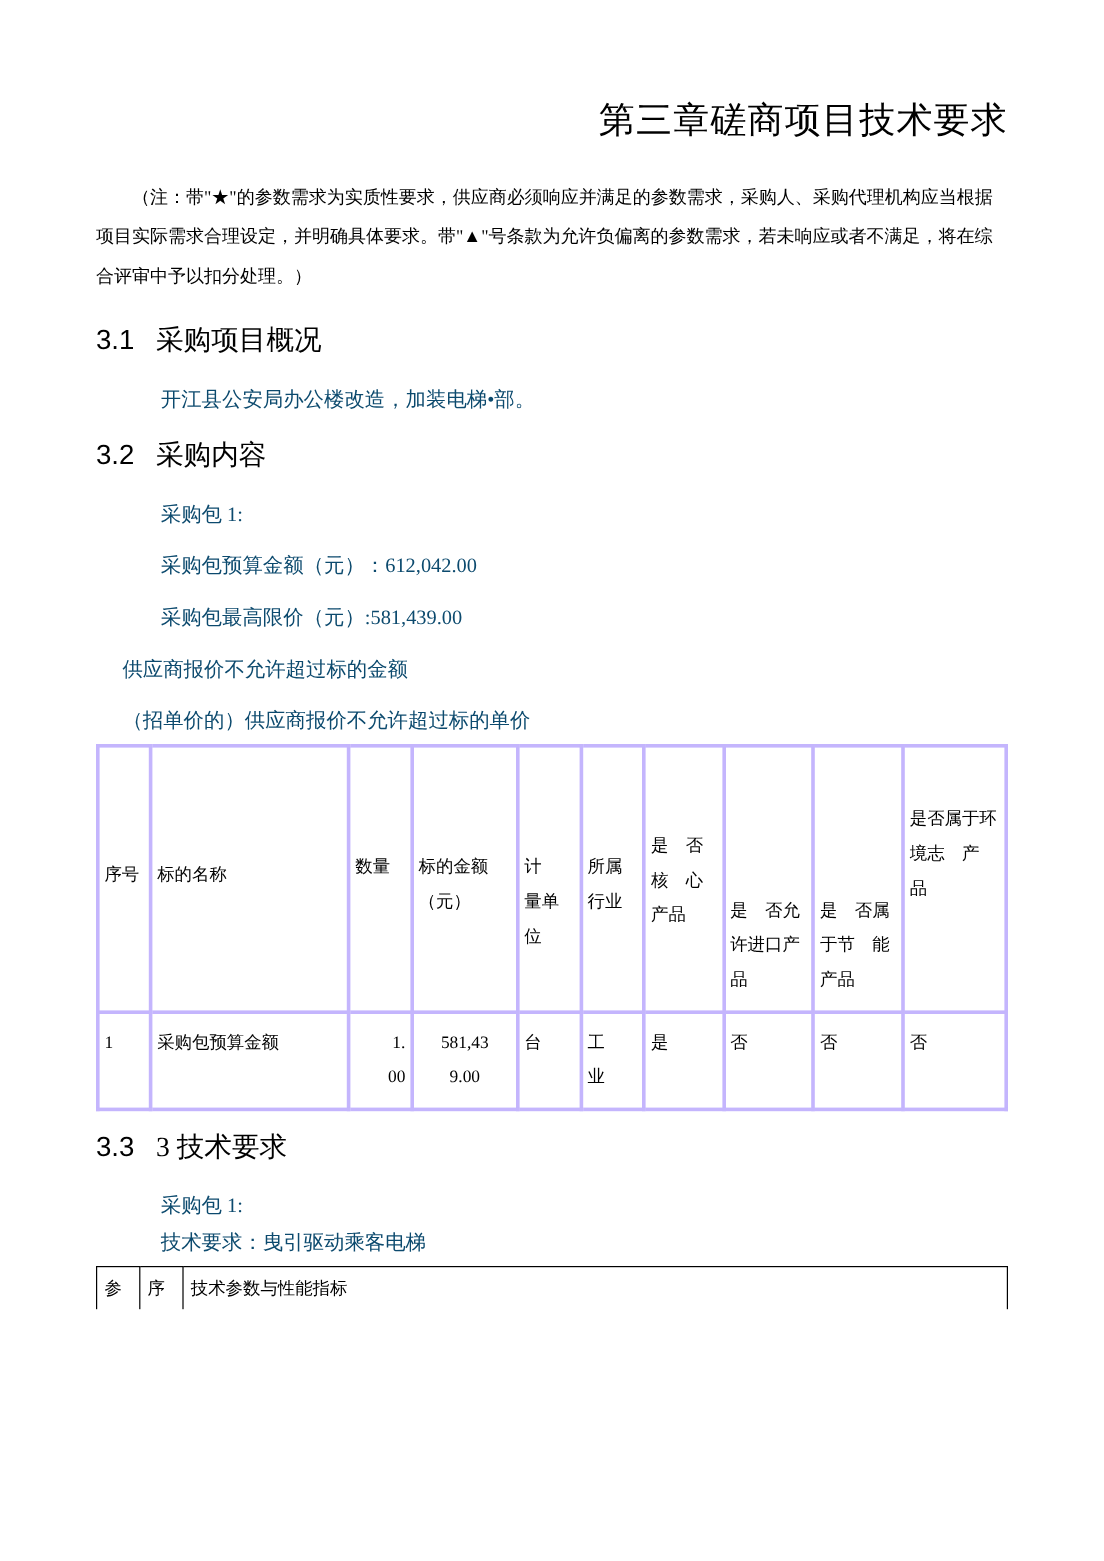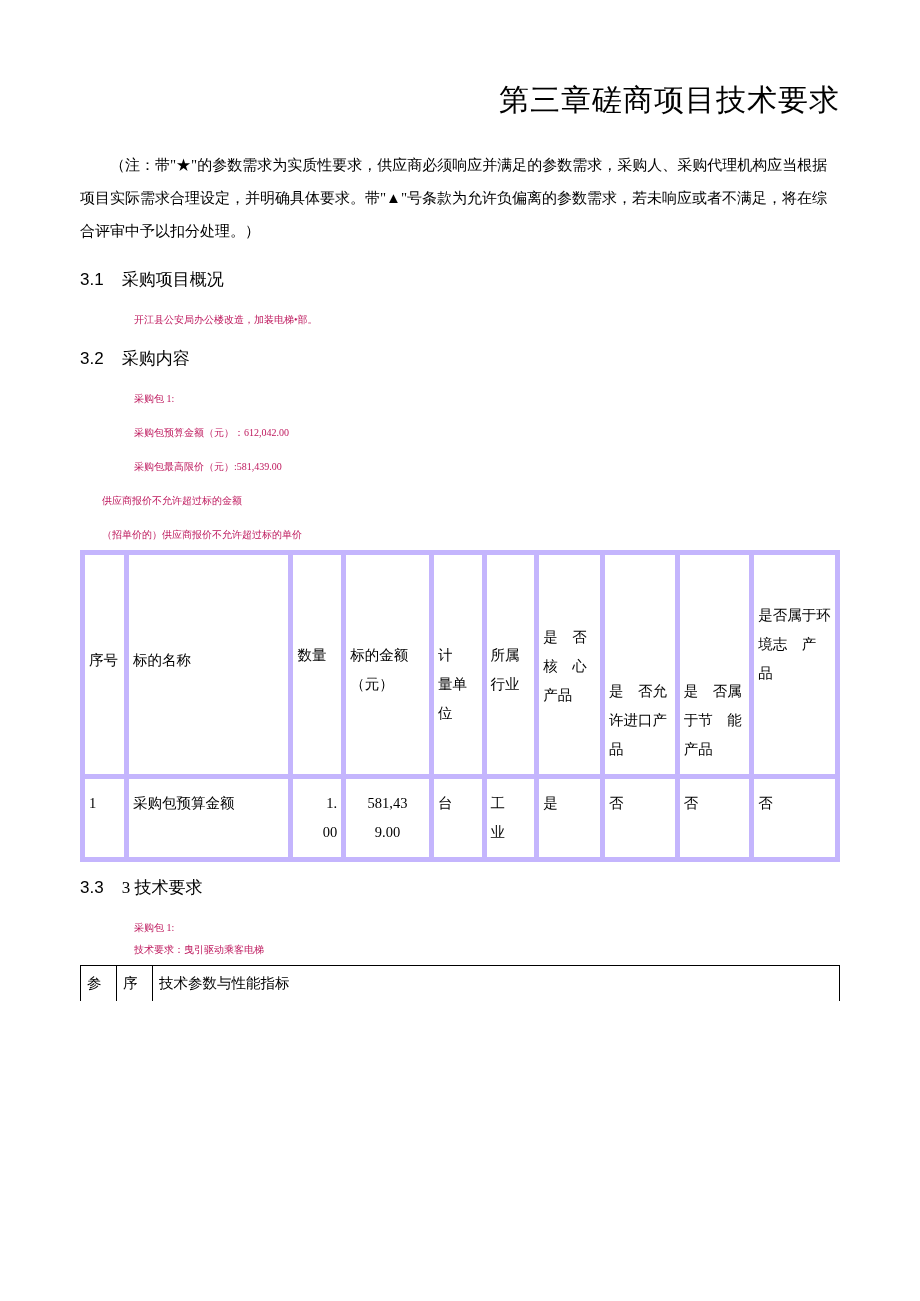--- a/index.html
+++ b/index.html
@@ -20,47 +20,47 @@
     letter-spacing: 1px;
   }
   .note {
     font-size: 15px;
     line-height: 2.2;
     text-indent: 2em;
     margin-bottom: 20px;
   }
   .section-heading {
     font-family: Arial, sans-serif;
-    font-size: 17px;
+    font-size: 23px;
     font-weight: 400;
     margin-bottom: 22px;
   }
   .section-heading .num {
     font-family: Arial, sans-serif;
     margin-right: 18px;
   }
   .section-heading .txt {
     font-family: "SimSun", "宋体", serif;
   }
   .blue-line {
-    color: #be185d;
-    font-size: 10px;
+    color: #0c4a6e;
+    font-size: 17px;
     margin-left: 54px;
     margin-bottom: 20px;
   }
   .blue-line.tight { margin-bottom: 8px; }
   .blue-line.indent0 { margin-left: 22px; }
   table {
     border-collapse: collapse;
     width: 100%;
     font-size: 14.5px;
     margin-top: 4px;
   }
   table.items td, table.items th {
-    border: 5px solid #c4b5fd;
+    border: 3px solid #c4b5fd;
     padding: 10px 4px;
     vertical-align: top;
     text-align: left;
     font-weight: 400;
   }
   table.items th {
     vertical-align: top;
   }
   .two-line { line-height: 2.0; }
   table.spec {

